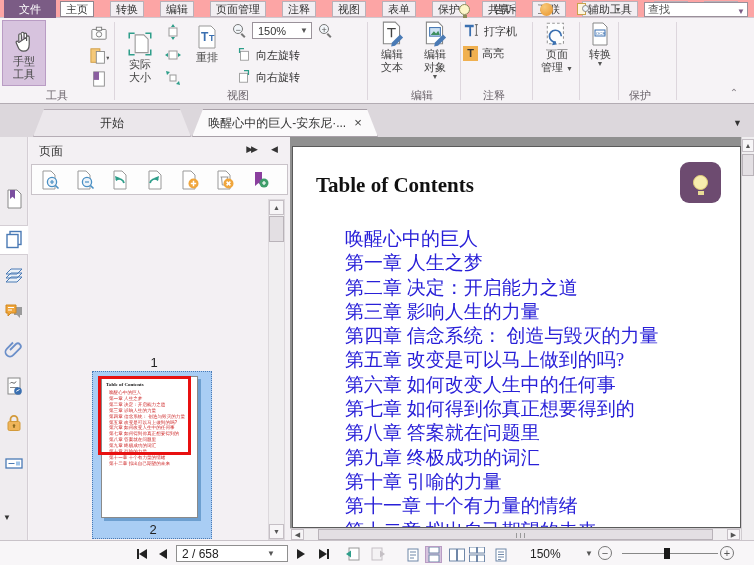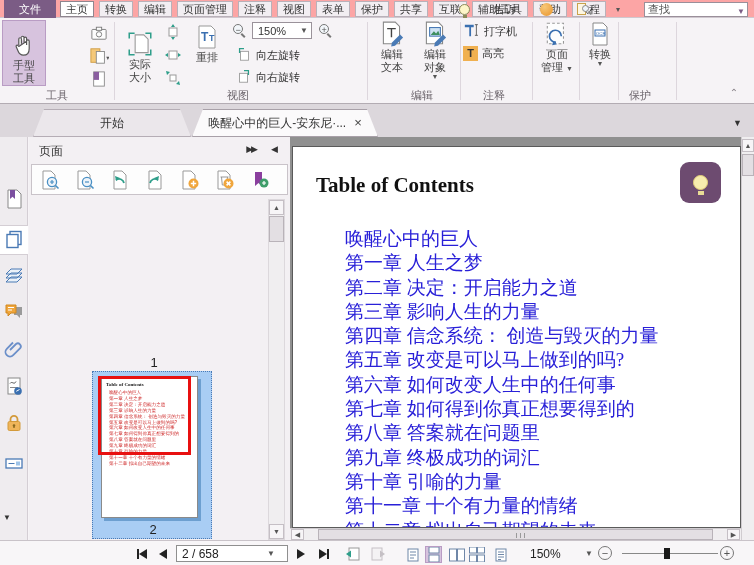--- a/index.html
+++ b/index.html
@@ -4,21 +4,21 @@
 <style>
   * { margin:0; padding:0; box-sizing:border-box; }
   html,body { width:754px; height:565px; overflow:hidden; }
   body { font-family:"Liberation Sans","DejaVu Sans",sans-serif; font-size:11px; color:#333; background:#f6f3f6; }
   .abs { position:absolute; }
   #app { position:relative; width:754px; height:565px; background:#f6f3f6; }
 
   
   #menubar { left:0; top:0; width:754px; height:18px; background:#fca5a5; border-bottom:1px solid #cfc8cf; }
   #file-btn { left:4px; top:0; width:52px; height:18px; background:#7b5c85; color:#fff; text-align:center; line-height:18px; cursor:default; }
-  #menu-items { left:60px; top:1px; height:16px; display:flex; gap:5px; position:absolute; }
+  #menu-items { left:60px; top:1px; height:16px; display:flex; gap:16px; position:absolute; }
   .mitem { height:16px; line-height:14px; padding:0 5px; border:1px solid #b9b1b9; background:#f2eef2; white-space:nowrap; }
   .mitem.active { background:#ffffff; border-color:#8f868f; }
   #menu-right { position:absolute; right:6px; top:1px; height:16px; display:flex; align-items:center; gap:24px; }
   .bulb { width:11px; height:11px; border-radius:50%; border:1px solid #8a8a5a; background:#fdf6c9; position:relative; }
   .bulb::after { content:""; position:absolute; left:3px; top:10px; width:4px; height:3px; background:#8a8a5a; }
   .orange-orb { width:13px; height:13px; border-radius:50%; background:radial-gradient(circle at 35% 30%, #f8c878, #e8932a); }
   .searchdoc { width:15px; height:13px; position:relative; }
   .searchdoc .doc { position:absolute; left:0; top:0; width:9px; height:12px; border:1px solid #c9a24a; background:#fdf6e2; }
   .searchdoc .lens { position:absolute; left:5px; top:2px; width:7px; height:7px; border:1.5px solid #888; border-radius:50%; background:#eef4fa; }
   .searchdoc .lens::after { content:""; position:absolute; left:5px; top:6px; width:4px; height:1.5px; background:#888; transform:rotate(45deg); }
@@ -26,21 +26,21 @@
   #find-box input { width:92px; height:13px; border:0; outline:0; font-size:11px; color:#555; padding-left:3px; font-family:inherit; }
   #find-box .dd { position:absolute; right:2px; top:4px; color:#7b5c85; font-size:8px; }
 
   
   #ribbon { left:0; top:18px; width:754px; height:86px; background:#f6f3f6; border-bottom:1px solid #b3acb3; }
   .vsep { position:absolute; top:4px; width:1px; height:78px; background:#ddd6dd; }
   .glabel { position:absolute; top:70px; font-size:11px; color:#6b646b; text-align:center; width:60px; }
   .rbtn { position:absolute; display:flex; flex-direction:column; align-items:center; text-align:center; color:#444; line-height:13px; }
   .rbtn .ic { display:flex; align-items:center; justify-content:center; }
   .dd-arrow { font-size:7px; color:#555; line-height:6px; }
-  #hand-btn { left:2px; top:2px; width:44px; height:66px; background:#d7c3de; border:1px solid #b99cc4; justify-content:flex-end; padding-top:3px; }
+  #hand-btn { left:2px; top:2px; width:44px; height:66px; background:#d7c3de; border:1px solid #b99cc4; justify-content:center; padding-top:3px; }
   #select-btn { left:50px; top:2px; width:38px; height:66px; padding-top:3px; }
   .small-col { position:absolute; display:flex; flex-direction:column; gap:4px; }
   .sicon { width:22px; height:19px; display:flex; align-items:center; justify-content:center; }
   #actual-btn { left:120px; top:11px; width:40px; height:66px; padding-top:1px; }
   #fit-col { left:162px; top:4px; }
   #reflow-btn { left:186px; top:2px; width:42px; height:66px; padding-top:3px; }
   .mag { width:15px; height:15px; position:relative; }
   .mag .c { position:absolute; left:0; top:0; width:10px; height:10px; border:1.5px solid #777; border-radius:50%; background:#f2f6fa; }
   .mag .h { position:absolute; left:9px; top:9px; width:5px; height:2px; background:#777; transform:rotate(45deg); transform-origin:0 0; }
   .mag .sign { position:absolute; left:2.5px; top:0.5px; font-size:9px; color:#555; }

